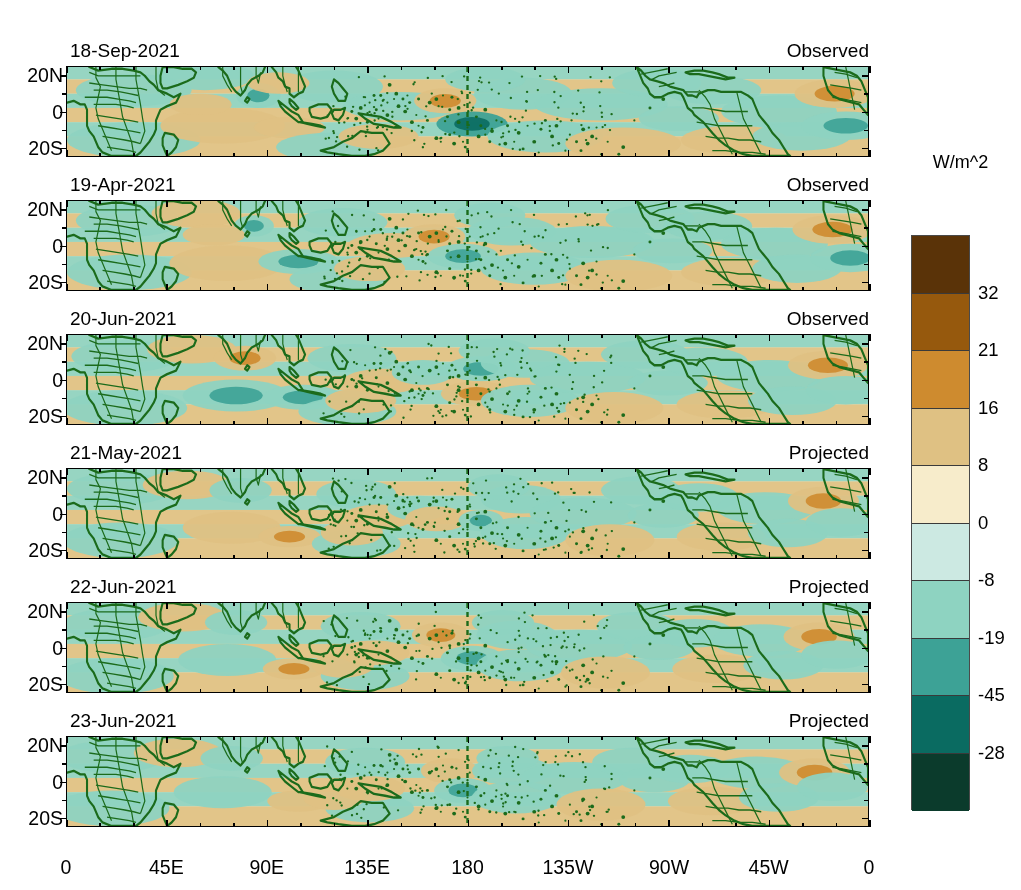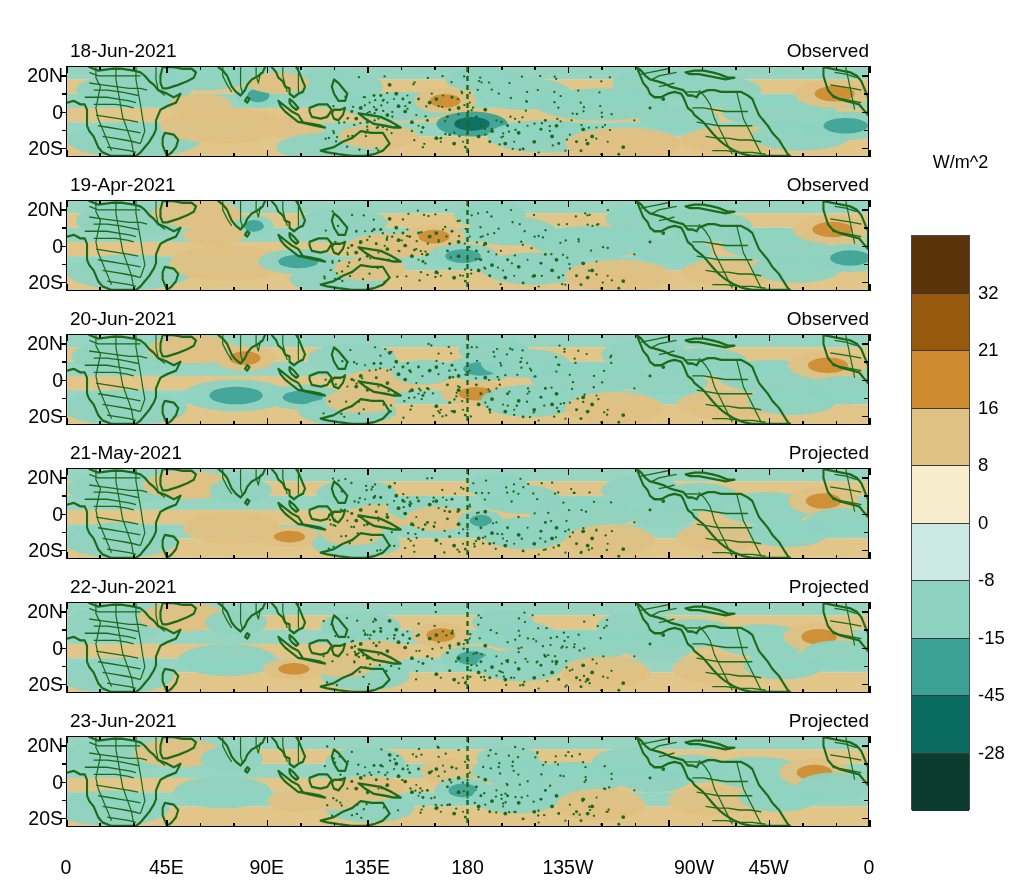--- a/index.html
+++ b/index.html
@@ -402,21 +402,21 @@
           <ellipse cx="660.8" cy="80.4" rx="1.5" ry="1.3"></ellipse>
           <ellipse cx="638.2" cy="26.5" rx="1.5" ry="1.3"></ellipse>
           <ellipse cx="349.7" cy="89.6" rx="1.5" ry="1.3"></ellipse>
           <ellipse cx="616.3" cy="61.0" rx="1.5" ry="1.3"></ellipse>
           <ellipse cx="425.1" cy="47.0" rx="1.5" ry="1.3"></ellipse>
           <ellipse cx="568.0" cy="10.8" rx="1.5" ry="1.3"></ellipse>
           <ellipse cx="383.3" cy="45.0" rx="1.5" ry="1.3"></ellipse>
         </g>
       </svg>
     </div>
-    <div class="panel-date" style="top: 40px;">18-Jun-2021</div>
+    <div class="panel-date" style="top: 40px;">18-Sep-2021</div>
     <div class="panel-status" style="top: 40px;">Observed</div>
     <div class="ylab" style="top: 64.1px;">20N</div>
     <div class="ytick" style="top: 75.1px;"></div>
     <div class="ytick r" style="top: 75.1px;"></div>
     <div class="ylab" style="top: 100.5px;">0</div>
     <div class="ytick" style="top: 111.5px;"></div>
     <div class="ytick r" style="top: 111.5px;"></div>
     <div class="ylab" style="top: 136.9px;">20S</div>
     <div class="ytick" style="top: 147.9px;"></div>
     <div class="ytick r" style="top: 147.9px;"></div>
@@ -2447,25 +2447,25 @@
     <div class="xtick" style="left: 835.542px; height: 4px; top: 736px;"></div>
     <div class="xtick" style="left: 835.542px; height: 4px; top: 823px;"></div>
     <div class="xtick" style="left: 869px; height: 7px; top: 736px;"></div>
     <div class="xtick" style="left: 869px; height: 7px; top: 820px;"></div>
     <div class="xlab" style="left: 21px;">0</div>
     <div class="xlab" style="left: 121.375px;">45E</div>
     <div class="xlab" style="left: 221.75px;">90E</div>
     <div class="xlab" style="left: 322.125px;">135E</div>
     <div class="xlab" style="left: 422.5px;">180</div>
     <div class="xlab" style="left: 522.875px;">135W</div>
-    <div class="xlab" style="left: 649px;">90W</div>
+    <div class="xlab" style="left: 624px;">90W</div>
     <div class="xlab" style="left: 723.625px;">45W</div>
     <div class="xlab" style="left: 824px;">0</div>
     <div class="cb-lab" style="top: 281.5px;">32</div>
     <div class="cb-lab" style="top: 339px;">21</div>
     <div class="cb-lab" style="top: 396.5px;">16</div>
     <div class="cb-lab" style="top: 454px;">8</div>
     <div class="cb-lab" style="top: 511.5px;">0</div>
     <div class="cb-lab" style="top: 569px;">-8</div>
-    <div class="cb-lab" style="top: 626.5px;">-15</div>
+    <div class="cb-lab" style="top: 626.5px;">-19</div>
     <div class="cb-lab" style="top: 684px;">-45</div>
     <div class="cb-lab" style="top: 741.5px;">-28</div>
   </div>
 
 </body></html>

